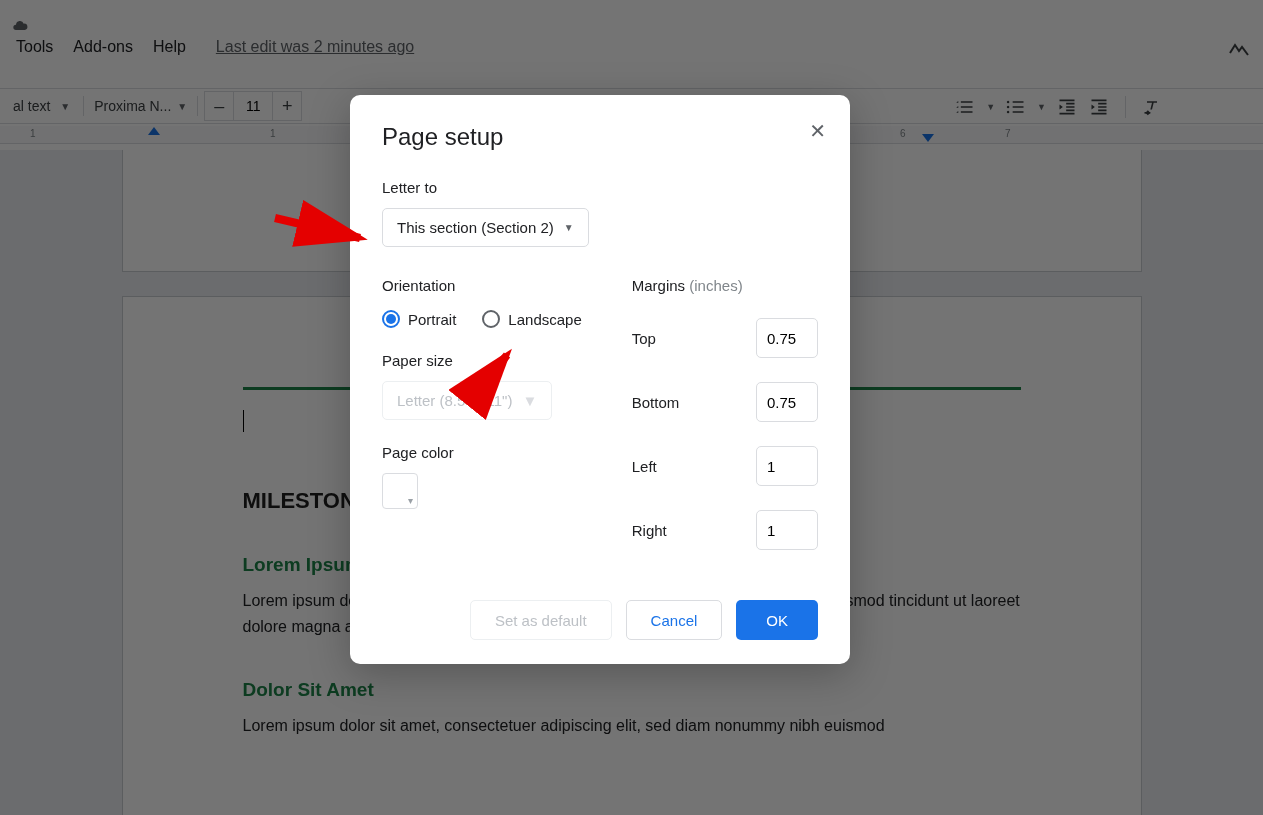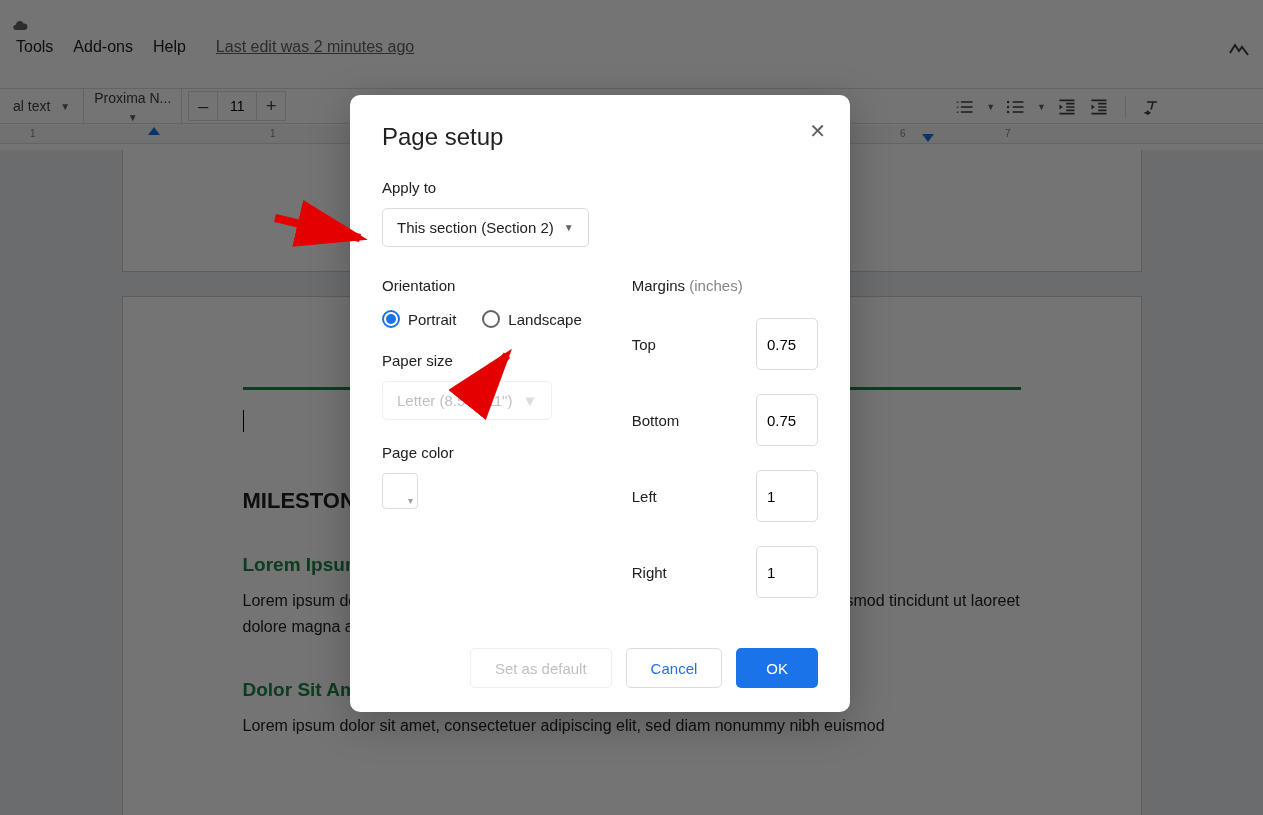--- a/index.html
+++ b/index.html
@@ -24,21 +24,21 @@
   }
   .menu-bar span { cursor: default; }
   .last-edit { color:#5f6368; text-decoration: underline; margin-left: 10px; }
   .toolbar {
     position:absolute; top: 88px; left:0; right:0;
     height: 36px; border-top:1px solid #dadce0; border-bottom:1px solid #dadce0;
     display:flex; align-items:center; gap:6px; padding-left:6px;
     font-size:14px; color:#3c4043;
   }
   .tb-text-sel { display:flex;align-items:center;gap:10px;border:1px solid transparent;padding:2px 6px;}
-  .tb-font-sel { display:flex;align-items:center;gap:6px;padding:2px 10px; border-left:1px solid #dadce0;border-right:1px solid #dadce0;flex-direction:column;}
+  .tb-font-sel { display:flex;align-items:center;gap:6px;padding:2px 10px; border-left:1px solid #dadce0;border-right:1px solid #dadce0;}
   .tb-stepper{display:flex;align-items:center;border:1px solid #dadce0;}
   .tb-stepper .sq{width:28px;height:28px;display:flex;align-items:center;justify-content:center;font-size:18px;cursor:pointer;}
   .tb-stepper .val{width:40px;height:28px;text-align:center;font-size:14px;border:none;border-left:1px solid #dadce0;border-right:1px solid #dadce0;}
   .tb-right{position:absolute;right:100px;top:0;height:36px;display:flex;align-items:center;gap:10px;}
   .tb-icon{width:22px;height:22px;display:flex;align-items:center;justify-content:center;color:#3c4043;fill:#3c4043;}
   .tb-sep{width:1px;height:22px;background:#dadce0;margin:0 5px;}
   .ruler{position:absolute;top:126px;left:0;right:0;height:18px;background:#f8f9fa;border-bottom:1px solid #dadce0;font-size:10px;color:#80868b;}
   .ruler .mark{position:absolute;top:2px;}
   .ruler .indent{position:absolute;top:1px;width:0;height:0;border-left:6px solid transparent;border-right:6px solid transparent;border-bottom:8px solid #1a73e8;}
   .ruler .tab{position:absolute;top:8px;width:0;height:0;border-left:6px solid transparent;border-right:6px solid transparent;border-top:8px solid #1a73e8;}
@@ -73,21 +73,21 @@
   .radio{width:18px;height:18px;border:2px solid #5f6368;border-radius:50%;display:inline-flex;align-items:center;justify-content:center;margin-right:8px;}
   .radio.sel{border-color:#1a73e8;}
   .radio.sel::after{content:"";width:10px;height:10px;background:#1a73e8;border-radius:50%;}
   .paper-dd{display:inline-flex;align-items:center;gap:10px;border:1px solid #eceff1;border-radius:5px;padding:10px 14px;margin-top:12px;color:#bdc1c6;font-size:15px;}
   .color-swatch{width:36px;height:36px;border:1px solid #dadce0;border-radius:4px;margin-top:12px;position:relative;}
   .color-swatch::after{content:"▾";position:absolute;right:4px;bottom:2px;font-size:10px;color:#9aa0a6;}
   .margin-label{font-size:15px;}
   .margin-label .sub{color:#80868b;}
   .margin-row{display:flex;align-items:center;justify-content:space-between;margin-top:24px;font-size:15px;}
   .margin-row:first-of-type{margin-top:18px;}
-  .margin-input{width:62px;height:52px;border:1px solid #dadce0;border-radius:5px;text-align:left;padding:0 10px;font-size:15px;}
+  .margin-input{width:62px;height:40px;border:1px solid #dadce0;border-radius:5px;text-align:left;padding:0 10px;font-size:15px;}
   .modal-actions{display:flex;gap:14px;justify-content:flex-end;margin-top:50px;}
   .btn{height:40px;padding:0 24px;border-radius:5px;font-size:15px;display:flex;align-items:center;justify-content:center;cursor:pointer;}
   .btn-default{border:1px solid #eceff1;color:#bdc1c6;background:#fff;}
   .btn-cancel{border:1px solid #dadce0;color:#1a73e8;background:#fff;}
   .btn-ok{border:none;background:#1a73e8;color:#fff;font-weight:500;padding:0 30px;}
 
   
   .arrow{position:absolute;pointer-events:none;}
   .arrow svg{overflow:visible;}
 </style>
@@ -178,21 +178,21 @@
     </div>
   </div>
 </div>
 
 <div class="overlay"></div>
 
 <div class="modal">
   <span class="close">✕</span>
   <h1>Page setup</h1>
 
-  <div class="sect-label">Apply to</div>
+  <div class="sect-label">Letter to</div>
   <div class="dropdown">
     <span>This section (Section 2)</span>
     <span class="caret">▼</span>
   </div>
 
   <div class="two-col">
     <div class="col">
       <div class="margin-label">Orientation</div>
       <div class="radio-row">
         <label style="display:flex;align-items:center;">

